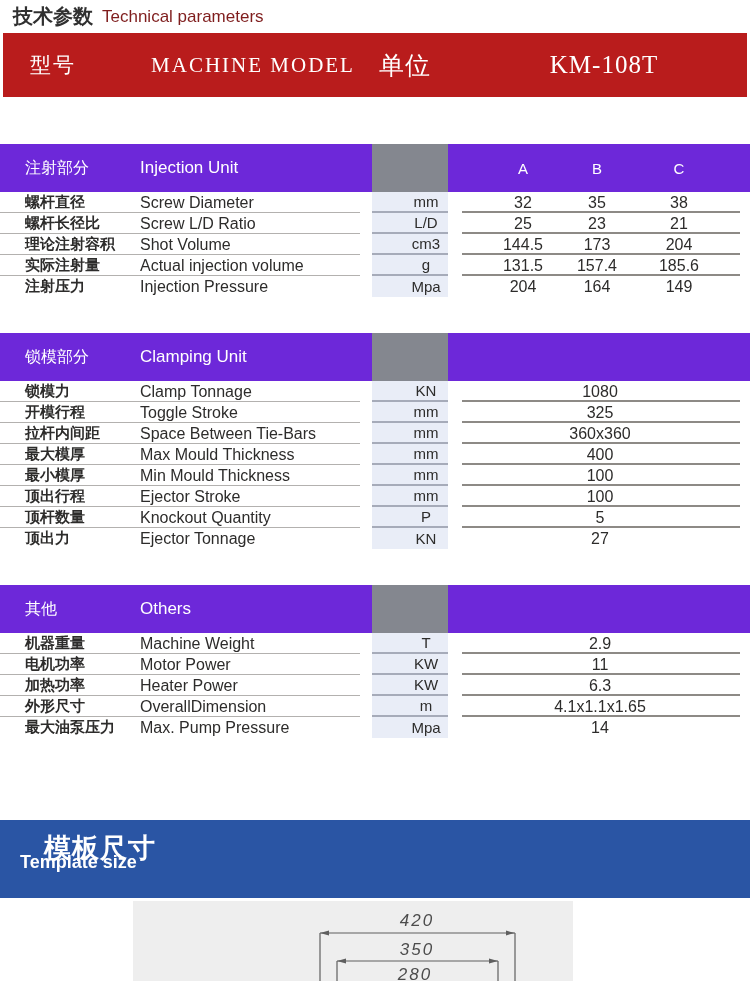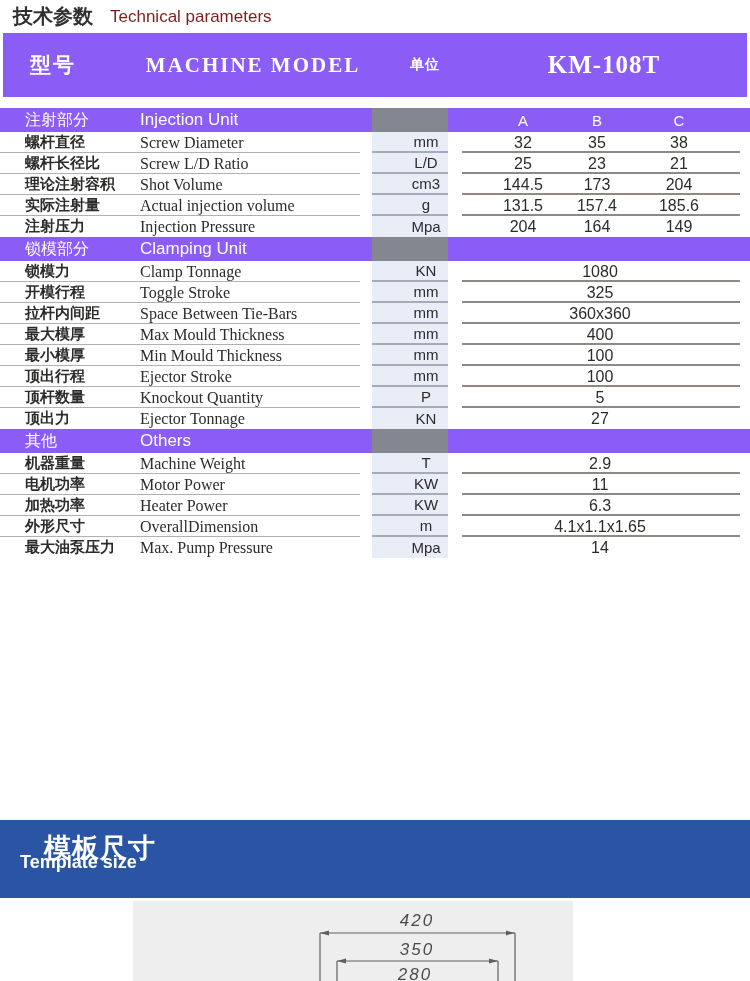--- a/index.html
+++ b/index.html
@@ -1,46 +1,46 @@
 <!DOCTYPE html>
 <html><head>
 <meta charset="utf-8">
 <style>
   html,body{margin:0;padding:0;}
   body{font-family:"Liberation Sans","DejaVu Sans",sans-serif;background:#fff;}
   .page{position:relative;width:750px;height:981px;overflow:hidden;background:#fff;}
 
   
-  .title{position:absolute;top:0;left:13px;height:33px;display:flex;align-items:center;gap:17px;}
+  .title{position:absolute;top:0;left:13px;height:33px;display:flex;align-items:center;gap:9px;}
   .title-cn{font-size:20px;font-weight:700;color:#303030;}
   .title-en{font-size:17px;color:#7f1d1d;}
 
   
-  .topbar{position:absolute;top:33px;left:3px;width:744px;height:64px;background:#8b5cf6;color:#fff;
-          font-family:"Liberation Serif","DejaVu Serif",serif;font-weight:700;}
+  .topbar{position:absolute;top:33px;left:3px;width:744px;height:64px;background:#b91c1c;color:#fff;
+          font-family:"Liberation Serif","DejaVu Serif",serif;font-weight:400;}
   .topbar span{position:absolute;top:0;bottom:0;display:flex;align-items:center;justify-content:center;}
   .h-cn{left:27px;font-size:21px;letter-spacing:2px;}
   .h-model{left:130px;width:240px;font-size:21px;letter-spacing:2px;}
-  .h-unit{left:384px;width:76px;font-size:14px;letter-spacing:1px;}
+  .h-unit{left:364px;width:76px;font-size:25px;letter-spacing:1px;}
   .h-val{left:460px;width:282px;font-size:25px;letter-spacing:1px;}
 
   
   .table{position:absolute;top:108px;left:0;width:750px;}
 
-  .sec{height:24px;background:#8b5cf6;position:relative;color:#fff;}
+  .sec{height:48px;background:#6d28d9;position:relative;color:#fff;margin-top:36px;}
   .sec::before{content:"";position:absolute;left:372px;width:76px;top:0;bottom:0;background:#84878f;}
   .sec span{position:absolute;top:0;bottom:0;display:flex;align-items:center;z-index:1;}
   .sec-cn{left:25px;font-size:16px;}
   .sec-en{left:140px;font-size:17px;}
   .sec .colhead{justify-content:center;font-size:15px;}
 
   .row{height:21px;position:relative;color:#2d2c2b;}
   .row span{position:absolute;top:0;bottom:0;display:flex;align-items:center;}
   .cn{left:25px;font-size:15px;font-weight:700;}
-  .en{left:140px;font-size:16px;font-family:Liberation Serif, serif;}
+  .en{left:140px;font-size:16px;}
   .unit{left:372px;width:76px;justify-content:center;font-size:15px;background:#e9edf7;
         border-bottom:2px solid #a6abb9;box-sizing:border-box;padding-left:32px;}
   .val{justify-content:center;font-size:16px;}
   .vA{left:463px;width:120px;}
   .vB{left:537px;width:120px;}
   .vC{left:619px;width:120px;}
   .vS{left:460px;width:280px;}
   .row::before{content:"";position:absolute;left:0;bottom:0;width:360px;height:1px;background:#b3b1af;}
   .row::after{content:"";position:absolute;left:462px;bottom:0;width:278px;height:2px;background:#8d8a86;}
   .row.last::before,.row.last::after{display:none;}

